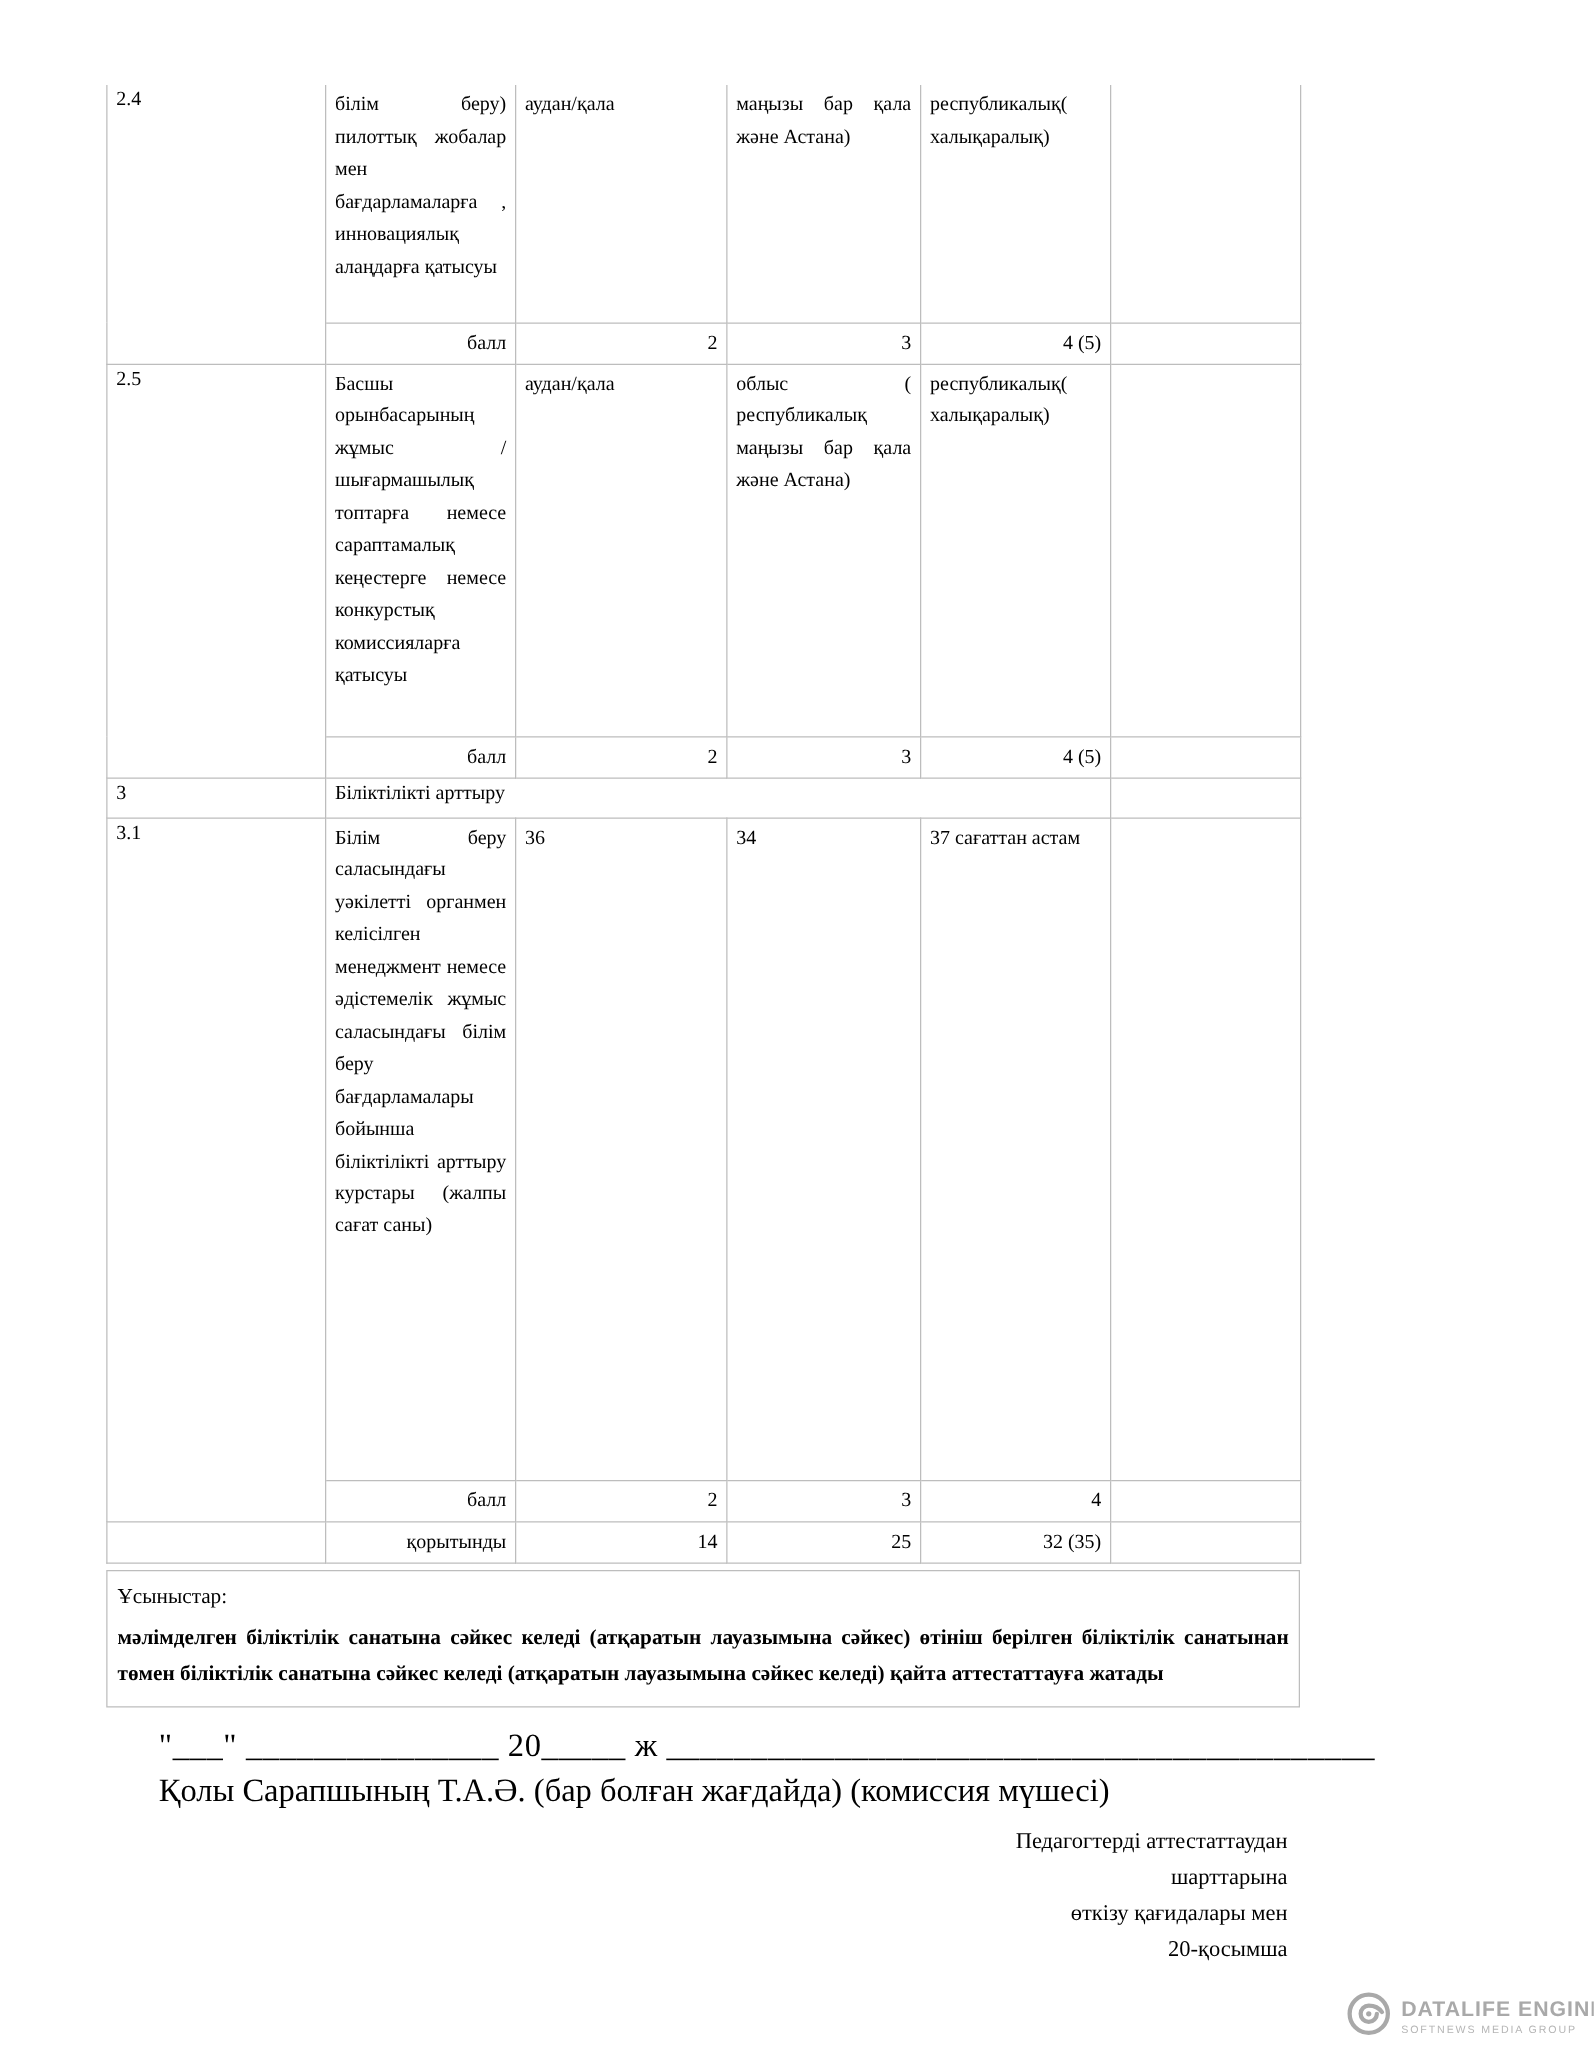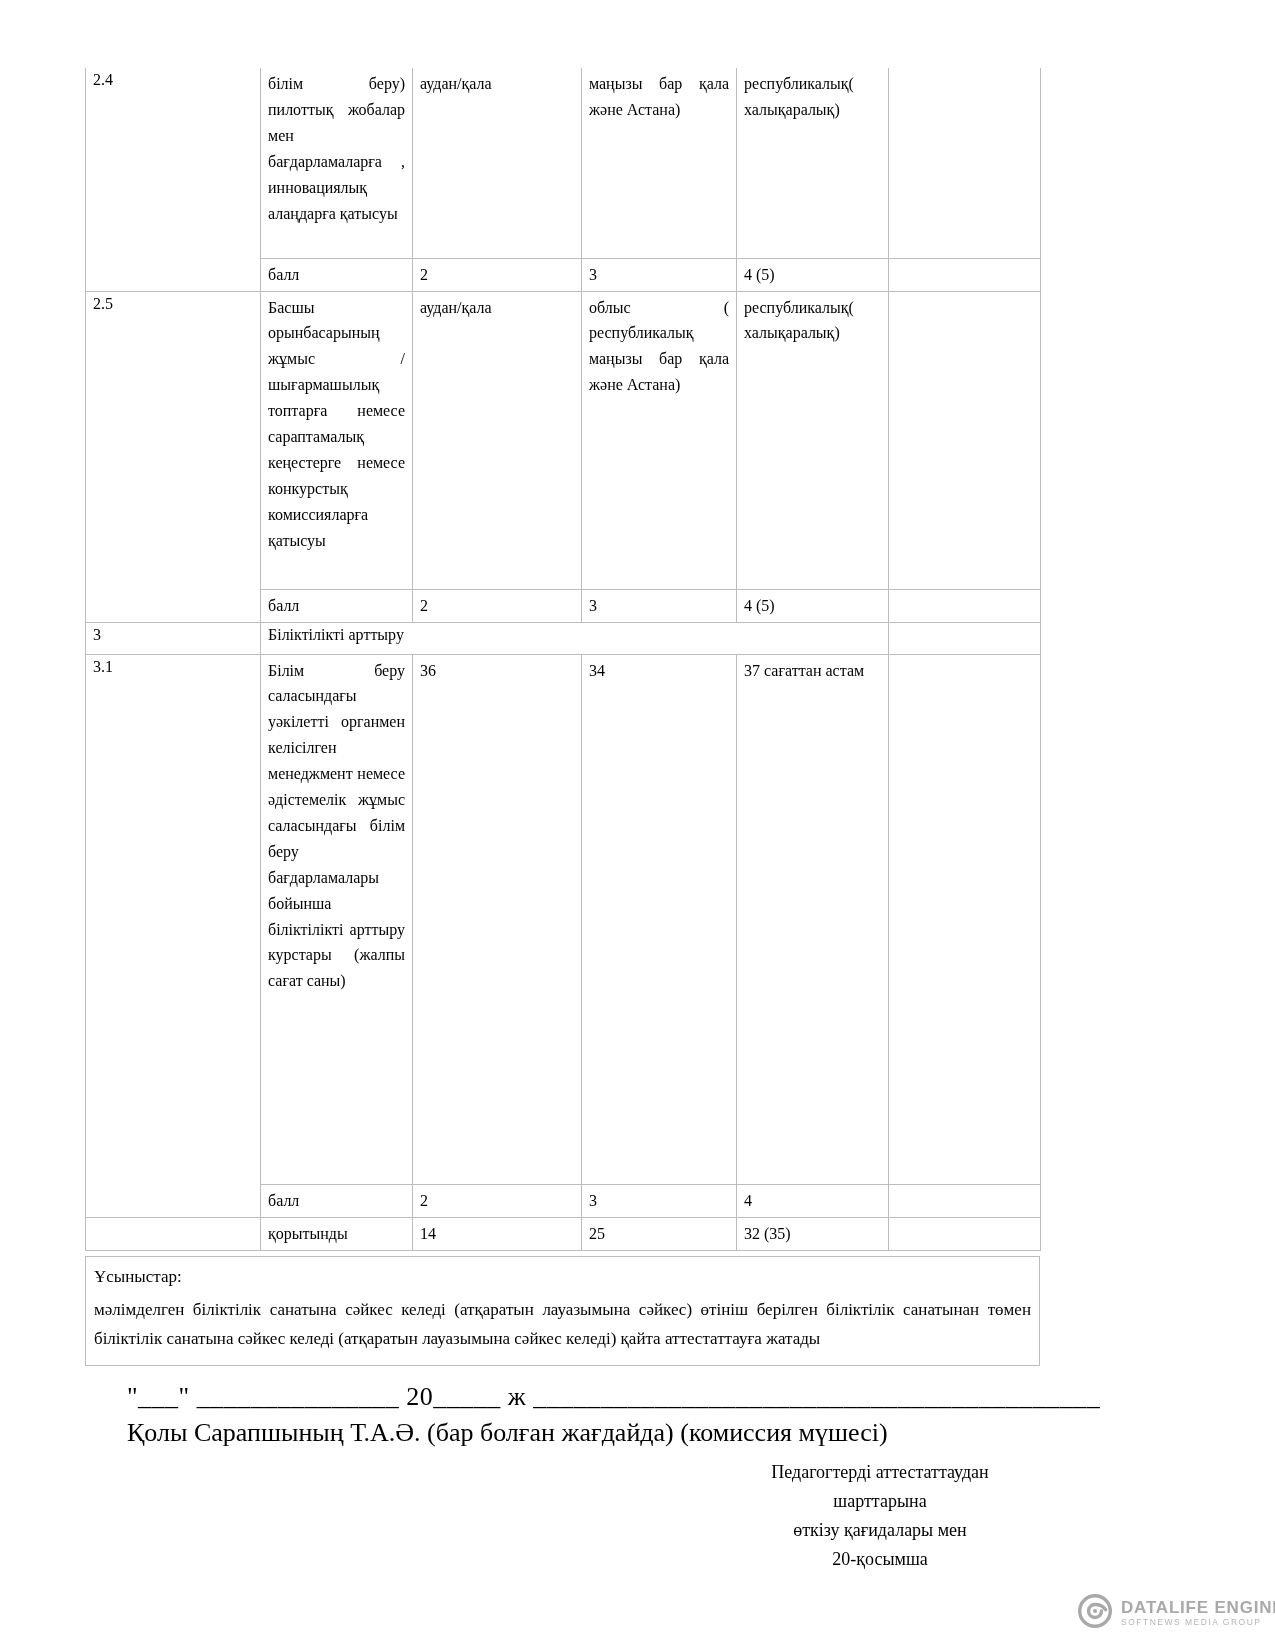--- a/index.html
+++ b/index.html
@@ -25,47 +25,47 @@
     border: 1px solid #bdbdbd;
     font-size: 16px;
     padding: 3px 7px;
     vertical-align: top;
     word-wrap: break-word;
     overflow: hidden;
   }
   table.grid tr.rfirst td { border-top: none; }
   td.crit, td.lvl { text-align: justify; line-height: 1.62; }
   td.vmid { vertical-align: middle; margin-left: 11px; }
-  tr.score td { vertical-align: middle; line-height: 1.2; }
+  tr.score td { vertical-align: middle; line-height: 1.2; text-align: right; }
   .h190 { height: 190px; } .h298 { height: 298px; } .h32 { height: 32px; }
   .h33 { height: 33px; } .h530 { height: 530px; }
   .recs {
     border: 1px solid #bdbdbd;
     margin-top: 5px;
     width: 937px;
     padding: 6px 8px 12px 8px;
     font-size: 17px;
   }
   .recs-title { margin-bottom: 6px; line-height: 1.6; }
-  .recs-body { text-align: justify; line-height: 1.7; }
+  .recs-body { text-align: justify; line-height: 1.7; font-weight: bold; }
   .sig-date {
     margin: 16px 0 0 42px;
     font-size: 26px;
     white-space: pre;
     letter-spacing: 0.5px;
   }
   .sig-caption {
     margin: 6px 0 0 42px;
     font-size: 26px;
     white-space: nowrap;
   }
   .appendix {
     margin: 10px 0 0 645px;
     width: 300px;
-    text-align: center;
+    text-align: right;
     font-size: 18px;
     line-height: 1.6;
   }
   .watermark {
     position: absolute;
     left: 1076px; top: 1592px;
     display: flex;
     align-items: center;
     gap: 7px;
     color: #a9a9a9;

